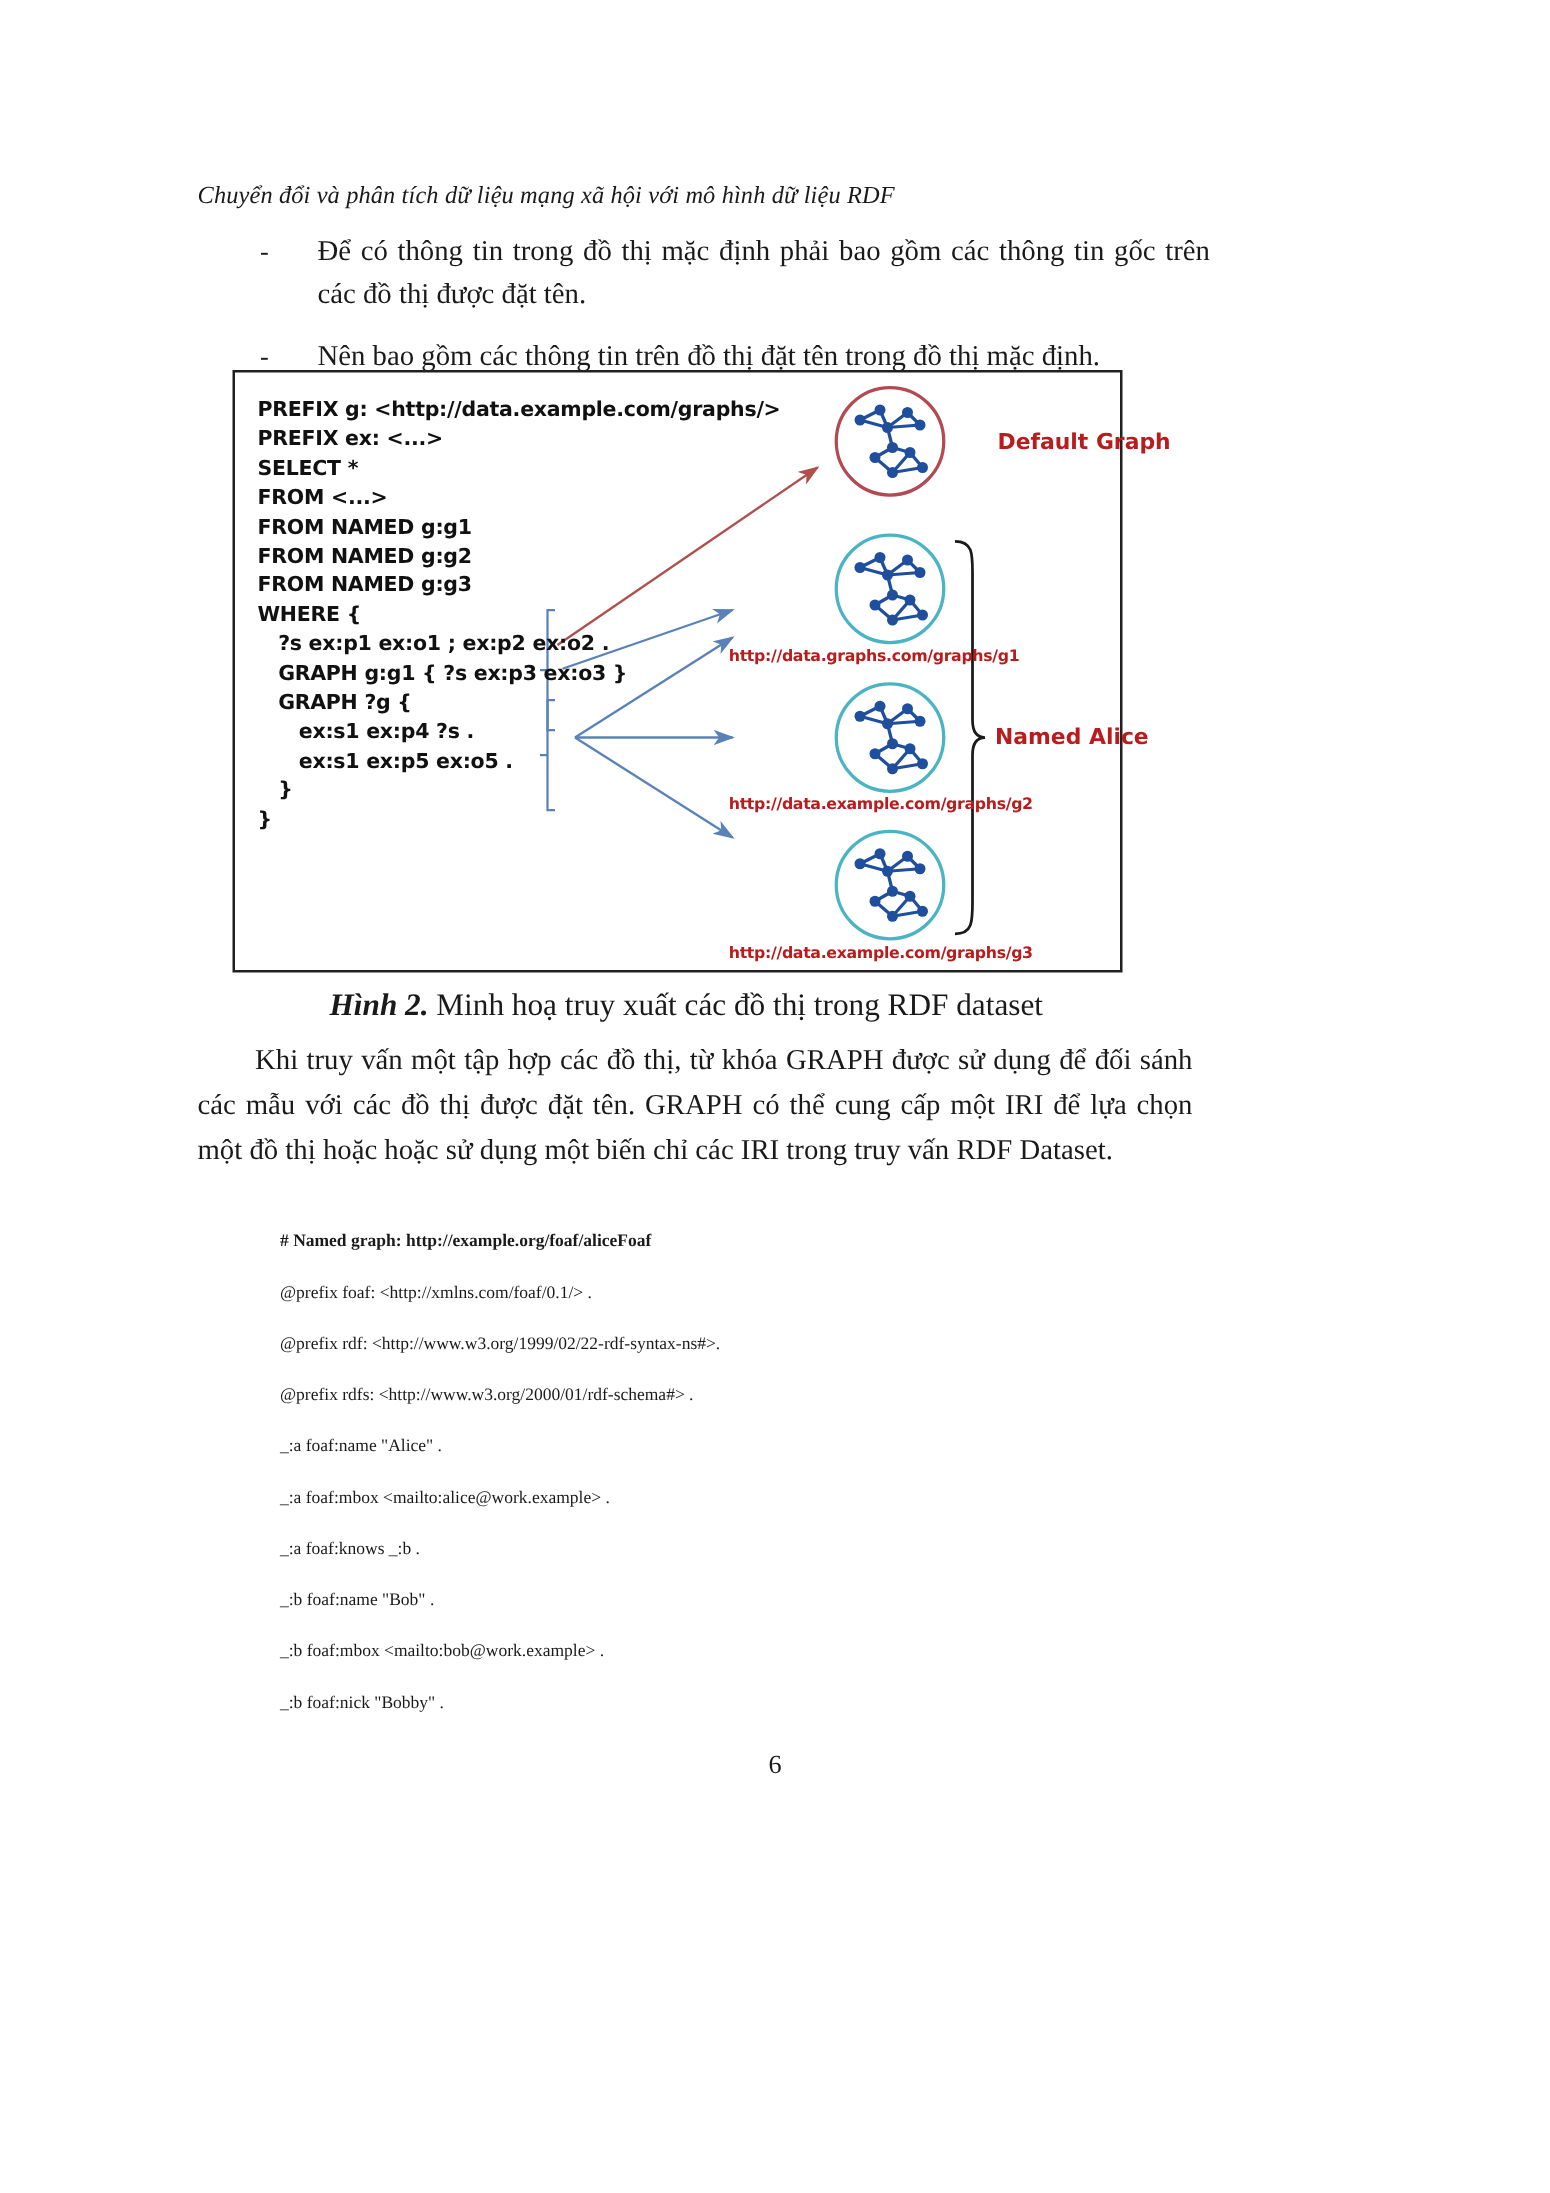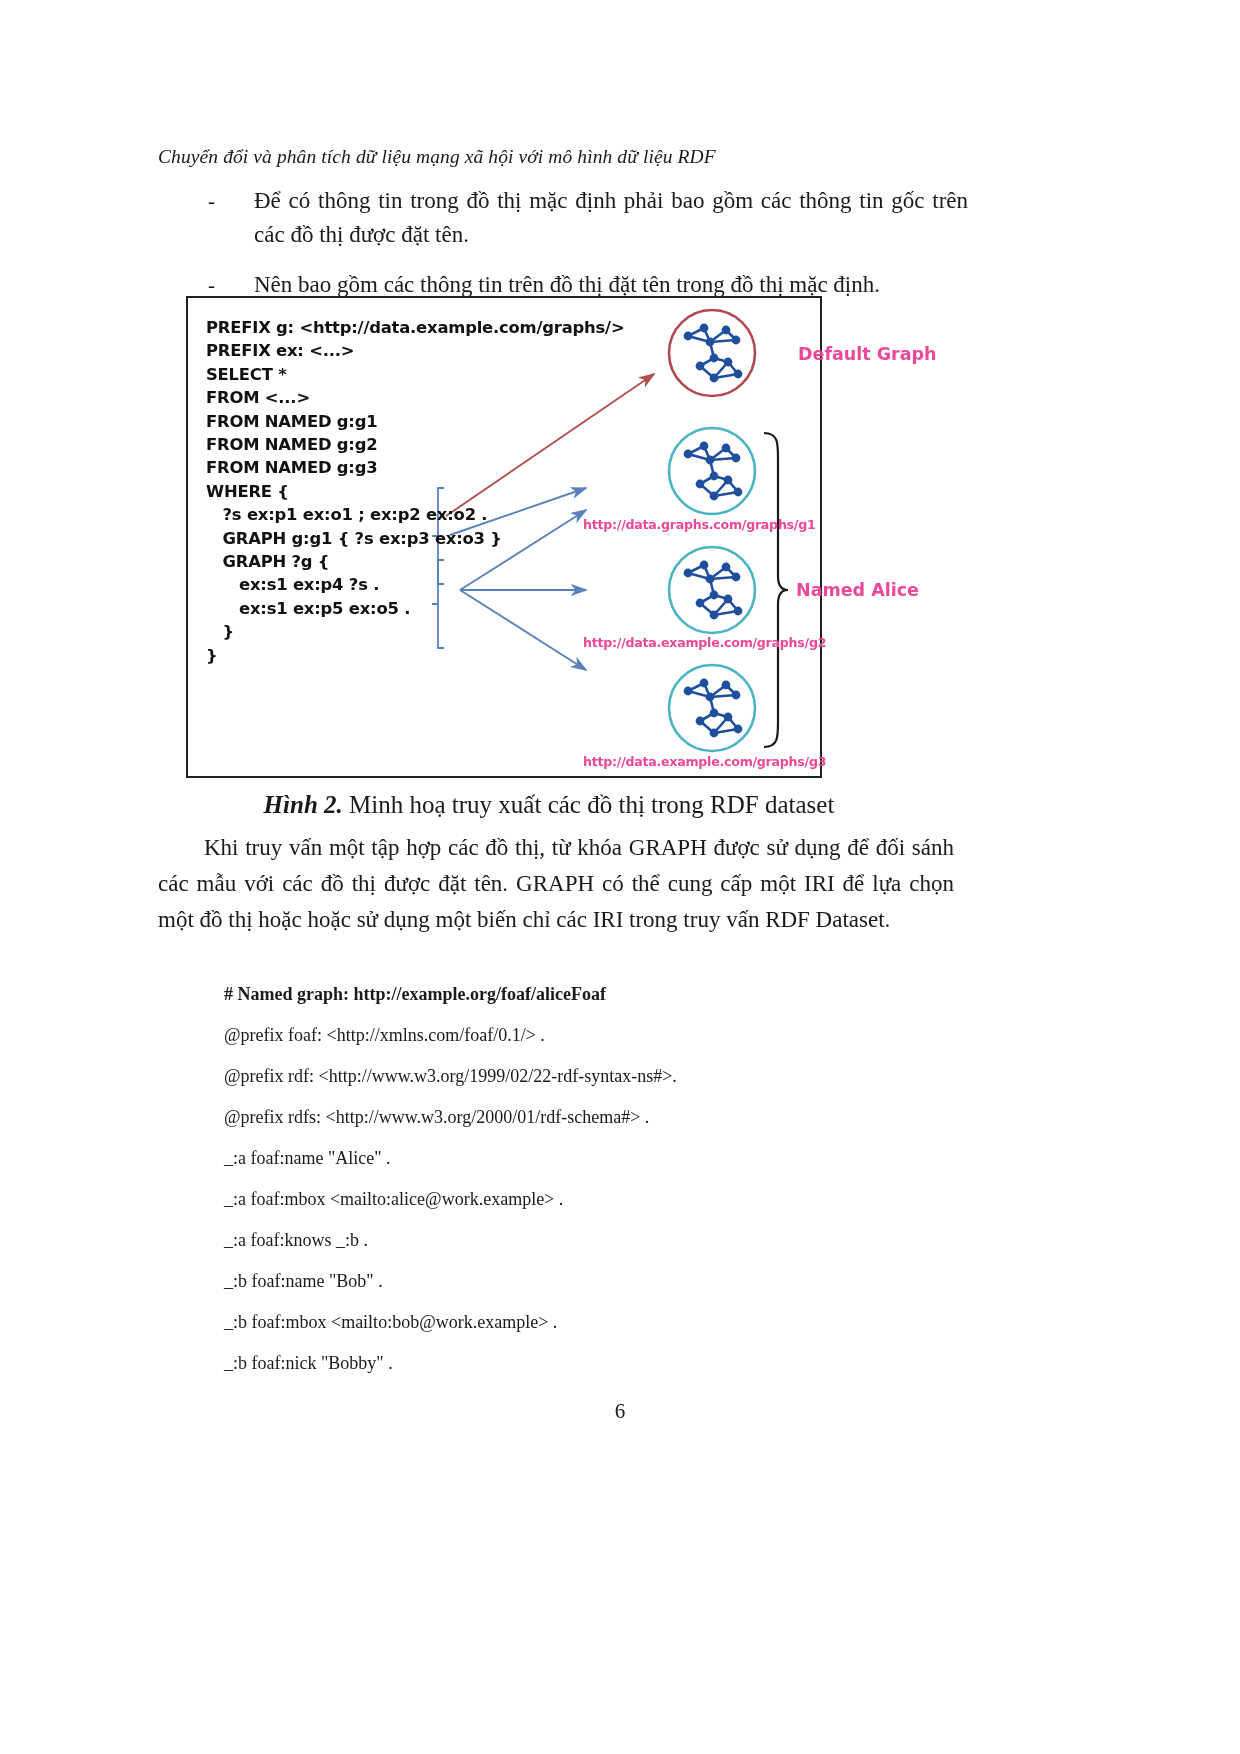--- a/index.html
+++ b/index.html
@@ -54,21 +54,21 @@
     font-size: 23px;
     line-height: 34px;
     text-align: justify;
   }
 
   
   .figure-box {
     position: absolute;
     left: 186px;
     top: 296px;
-    width: 636px;
+    width: 712px;
     height: 482px;
     border: 2px solid #202020;
     background: #ffffff;
     box-sizing: border-box;
   }
   .figure-svg {
     position: absolute;
     left: 0;
     top: 0;
     width: 726px;
@@ -83,21 +83,21 @@
     font-size: 16.4px;
     line-height: 23.4px;
     color: #111111;
     white-space: pre;
     letter-spacing: -0.2px;
   }
   .fig-label {
     position: absolute;
     font-family: "DejaVu Sans", sans-serif;
     font-weight: bold;
-    color: #ec4899;
+    color: #b91c1c;
     white-space: nowrap;
   }
   .fig-label.big { font-size: 17.5px; }
   .fig-label.url { font-size: 12.6px; letter-spacing: -0.25px; }
 
   
   .caption {
     position: absolute;
     left: 186px;
     top: 790px;
@@ -113,21 +113,21 @@
     position: absolute;
     font-size: 23px;
     line-height: 36px;
     text-align: justify;
     text-justify: inter-word;
   }
   .para.indent { text-indent: 46px; }
 
   .code-line {
     position: absolute;
-    font-size: 18px;
+    font-size: 14px;
     line-height: 34px;
     white-space: nowrap;
   }
   .code-line.bold { font-weight: bold; }
 
   .page-number {
     position: absolute;
     left: 0;
     top: 1399px;
     width: 1240px;

